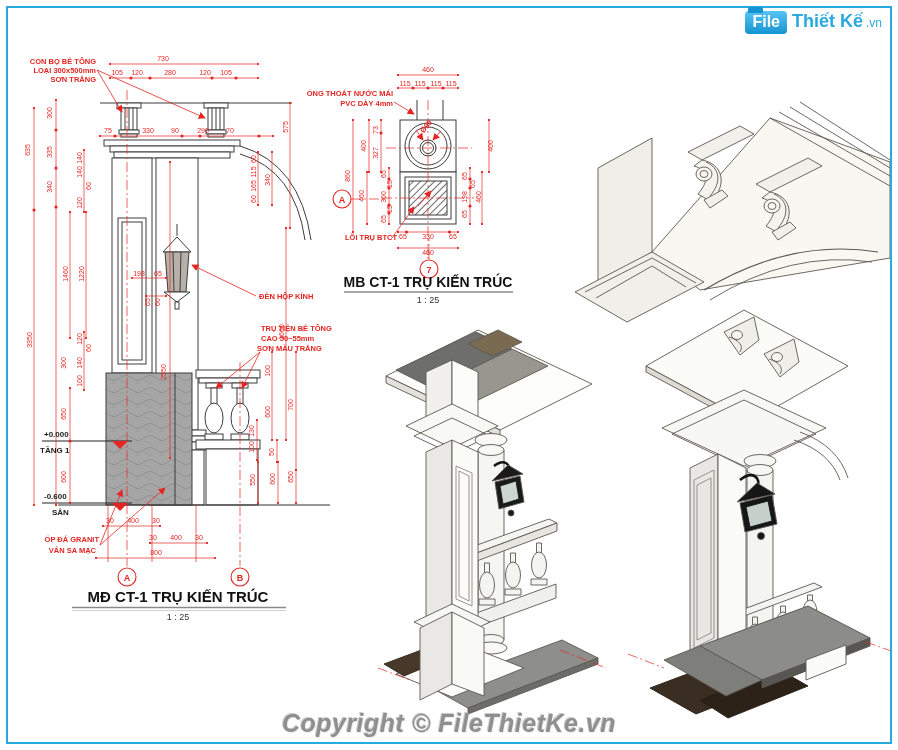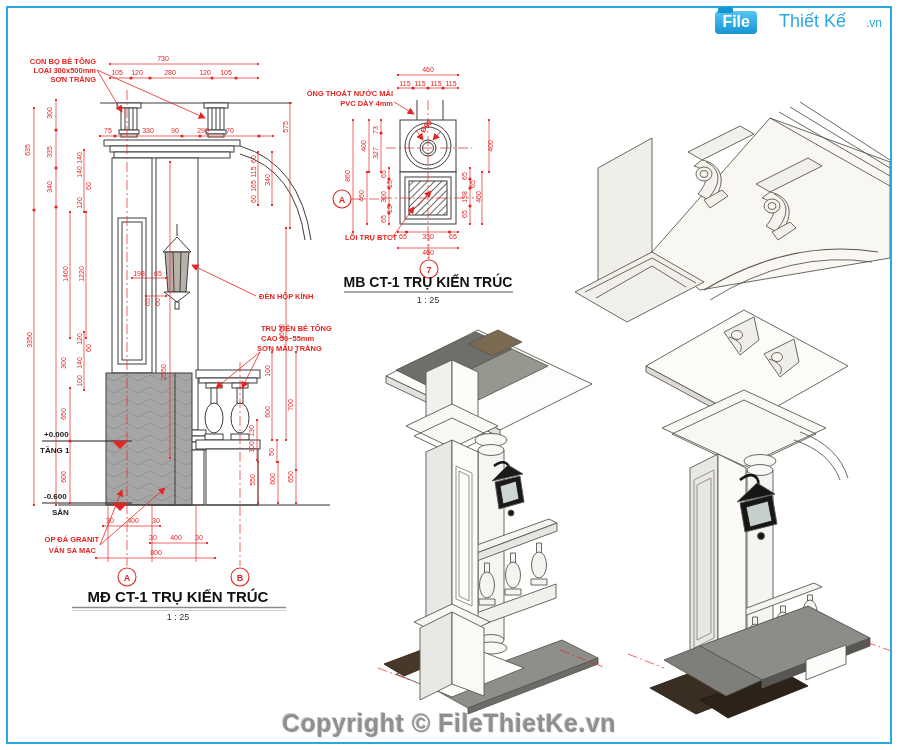--- a/index.html
+++ b/index.html
@@ -1,28 +1,28 @@
 <!DOCTYPE html>
 <html><head>
 <meta charset="utf-8">
 <style>
   html,body{margin:0;padding:0;background:#ffffff;}
   .page{position:relative;width:898px;height:750px;background:#fff;overflow:hidden;
         font-family:"Liberation Sans",sans-serif;}
   .frame{position:absolute;inset:6px;border:2px solid #2aa9e1;pointer-events:none;z-index:4;}
-  .logo{position:absolute;top:11px;right:16px;display:flex;align-items:baseline;gap:22px;z-index:6;text-align:right;}
+  .logo{position:absolute;top:11px;right:16px;display:flex;align-items:baseline;gap:5px;z-index:6;text-align:right;}
   .logo-file{position:relative;background:linear-gradient(180deg,#56c5f3,#1593d2);color:#fff;
              font-weight:700;font-size:16px;line-height:20px;padding:1px 7px 2px;border-radius:4px;}
   .logo-file:before{content:"";position:absolute;top:-4px;left:3px;width:15px;height:6px;
              background:#1593d2;border-radius:2px 2px 0 0;}
-  .logo-brand{color:#2aa9e1;font-weight:400;font-size:18px;}
+  .logo-brand{color:#2aa9e1;font-weight:700;font-size:18px;}
   .logo-tld{color:#2aa9e1;font-weight:400;font-size:12px;margin-left:-2px;}
   .watermark{position:absolute;left:50%;bottom:12px;transform:translateX(-50%);
              font-size:25px;font-weight:700;color:#8f8f8f;letter-spacing:.5px;white-space:nowrap;
-             text-shadow:1px 1px 0 #efefef,-1px -1px 0 #c9c9c9;z-index:6;}
+             text-shadow:1px 1px 0 #efefef,-1px -1px 0 #c9c9c9;z-index:6;font-style:italic;}
   svg{position:absolute;left:0;top:0;}
   .dt{font:7px "Liberation Sans",sans-serif;fill:#e42522;}
   .nt{font:700 7.5px "Liberation Sans",sans-serif;fill:#e42522;}
   .bt{font:700 8px "Liberation Sans",sans-serif;fill:#1a1a1a;}
   .ttl{font:700 15px "Liberation Sans",sans-serif;fill:#111;}
   .ttl2{font:700 14px "Liberation Sans",sans-serif;fill:#111;}
   .scl{font:9px "Liberation Sans",sans-serif;fill:#333;}
   .bub{font:700 9px "Liberation Sans",sans-serif;fill:#e42522;}
   .dim{stroke:#e42522;stroke-width:.7;}
   .cl{stroke:#e42522;stroke-width:.7;stroke-dasharray:10 3 2 3;fill:none;}

